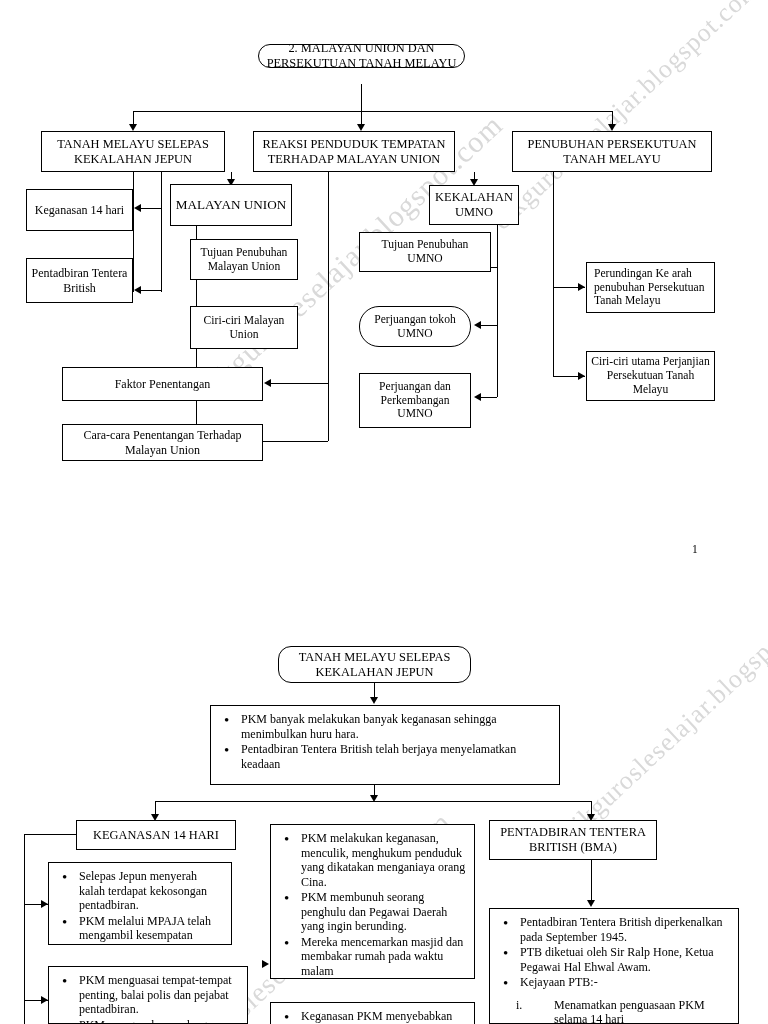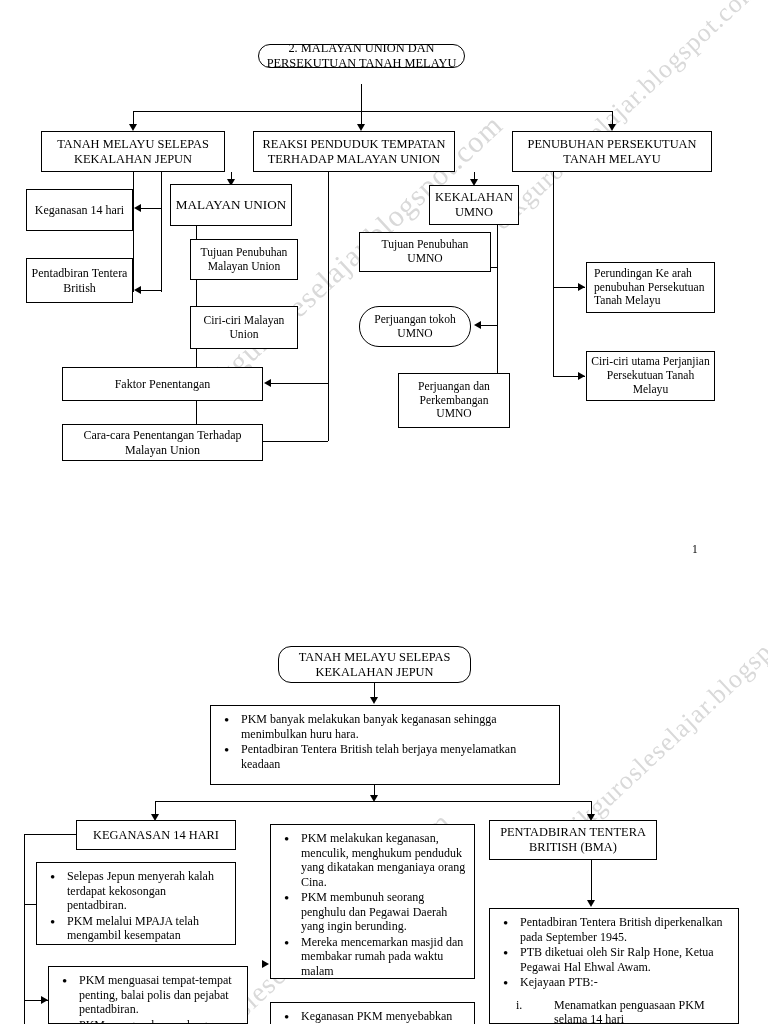--- a/index.html
+++ b/index.html
@@ -172,21 +172,21 @@
   <div class="arr arr-l" style="left:474px;top:321px;"></div>
   <div class="ln lnh" style="left:480px;top:397px;width:17px;"></div>
   <div class="arr arr-l" style="left:474px;top:393px;"></div>
 
   <div class="box f11" style="left:359px;top:232px;width:132px;height:40px;">
     <span class="txt">Tujuan Penubuhan UMNO</span>
   </div>
   <div class="box f11" style="left:359px;top:306px;width:112px;height:41px;border-radius:20px;">
     <span class="txt">Perjuangan tokoh UMNO</span>
   </div>
-  <div class="box f11" style="left:359px;top:373px;width:112px;height:55px;margin-left:39px;">
+  <div class="box f11" style="left:359px;top:373px;width:112px;height:55px;">
     <span class="txt">Perjuangan dan Perkembangan UMNO</span>
   </div>
 
   <div class="ln lnv" style="left:553px;top:172px;height:205px;"></div>
   <div class="ln lnh" style="left:553px;top:287px;width:32px;"></div>
   <div class="arr arr-r" style="left:578px;top:283px;"></div>
   <div class="ln lnh" style="left:553px;top:376px;width:32px;"></div>
   <div class="arr arr-r" style="left:578px;top:372px;"></div>
 
   <div class="box left f11" style="left:586px;top:262px;width:129px;height:51px;">
@@ -228,21 +228,21 @@
     <span class="txt">PENTADBIRAN TENTERA BRITISH (BMA)</span>
   </div>
 
   <div class="ln lnh" style="left:24px;top:834px;width:52px;"></div>
   <div class="ln lnv" style="left:24px;top:834px;height:190px;"></div>
   <div class="ln lnh" style="left:24px;top:904px;width:24px;"></div>
   <div class="arr arr-r" style="left:41px;top:900px;"></div>
   <div class="ln lnh" style="left:24px;top:1000px;width:24px;"></div>
   <div class="arr arr-r" style="left:41px;top:996px;"></div>
 
-  <div class="listbox f115" style="left:36px;top:862px;width:200px;height:83px;">
+  <div class="listbox f115" style="left:48px;top:862px;width:184px;height:83px;">
     <ul>
       <li>Selepas Jepun menyerah kalah terdapat kekosongan pentadbiran.</li>
       <li>PKM melalui MPAJA telah mengambil kesempatan menguasai Tanah Melayu</li>
     </ul>
   </div>
   <div class="listbox f115" style="left:48px;top:966px;width:200px;height:58px;">
     <ul>
       <li>PKM menguasai tempat-tempat penting, balai polis dan pejabat pentadbiran.</li>
       <li>PKM mengenakan undang-</li>
     </ul>

